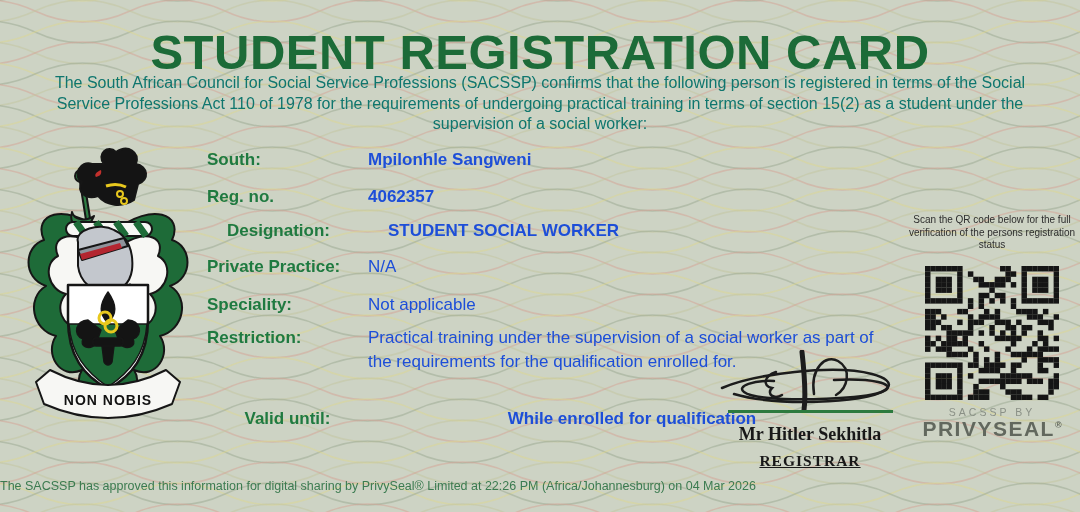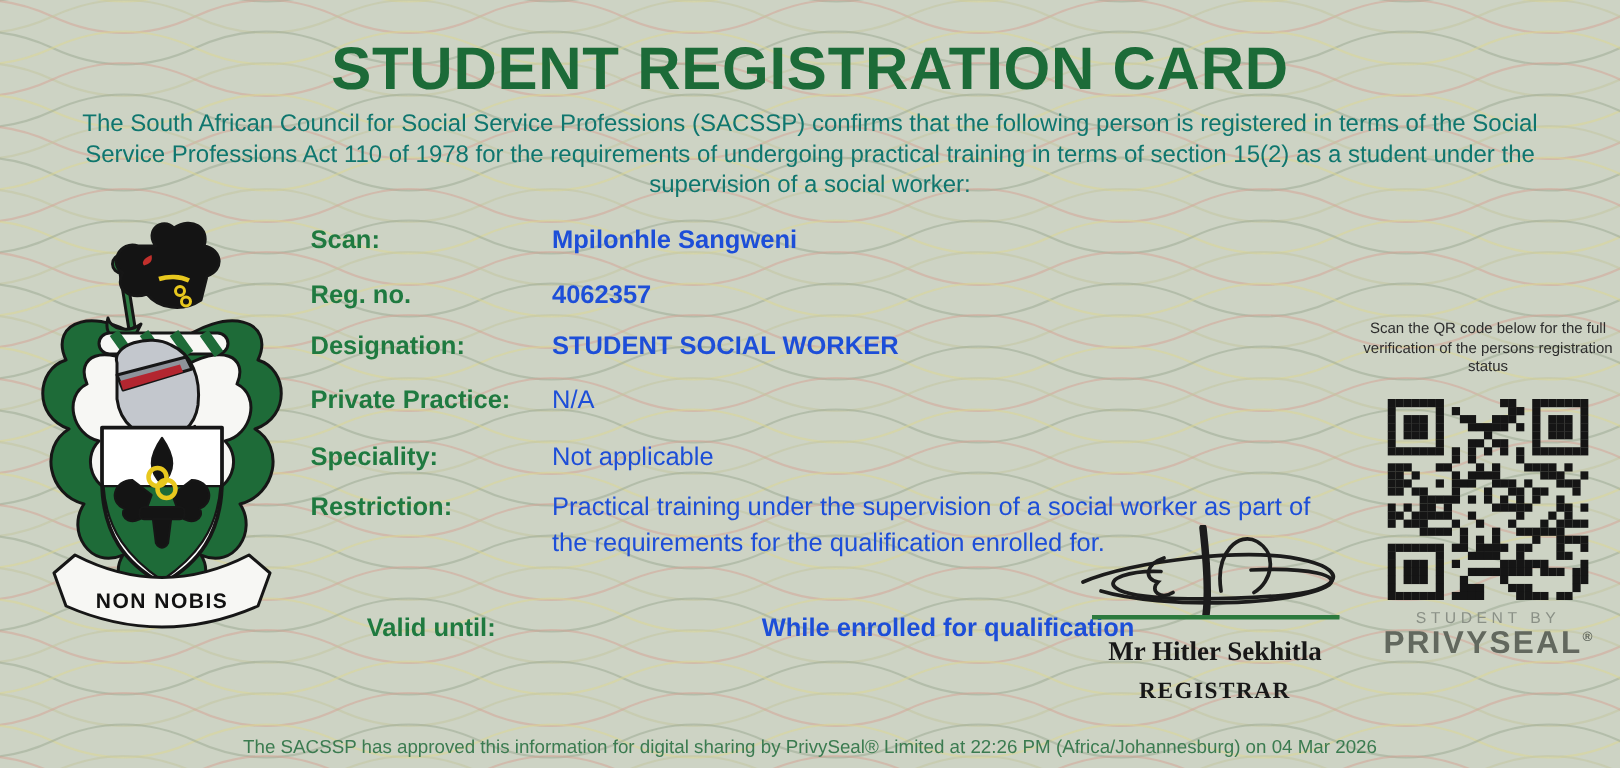--- a/index.html
+++ b/index.html
@@ -6,62 +6,62 @@
   .card{
     position:relative; width:1080px; height:512px; overflow:hidden;
     background:#cdd3c4;
     font-family:"Liberation Sans", sans-serif;
   }
   #waves{position:absolute; left:0; top:0; width:1080px; height:512px; z-index:0;}
   .layer{position:absolute; z-index:1;}
 
   .title{
     left:0; right:0; top:24px; text-align:center;
-    font-size:40px; font-weight:bold; letter-spacing:.5px; color:#1c6b38;
+    font-size:49px; font-weight:bold; letter-spacing:.5px; color:#1c6b38;
   }
   .intro{
     left:32px; right:32px; top:73px; text-align:center;
     font-size:16px; line-height:20.5px; color:#0f766e;
   }
 
   .crest{left:8px; top:142px; width:200px; height:280px;}
 
   .fields{left:207px; top:145px; width:700px; height:320px;}
   .frow{position:absolute; left:0; display:flex; font-size:17px; line-height:24px;}
   .frow:nth-of-type(1){top:3px;}
   .frow:nth-of-type(2){top:40px;justify-content:center;}
-  .frow:nth-of-type(3){top:74px;}
+  .frow:nth-of-type(3){top:74px;margin-left:20px;}
   .frow:nth-of-type(4){top:110px;}
   .frow:nth-of-type(5){top:148px;}
   .frow:nth-of-type(6){top:181px;}
   .frow:nth-of-type(7){top:262px;text-align:center;}
   .flabel{flex:none; width:161px; font-weight:bold; color:#1f7a40;}
   .fvalue{width:528px; color:#1d4ed8;}
   .fvalue.bold{font-weight:bold;}
 
   .sig{left:700px; top:350px; width:220px; height:130px;}
   .sig svg{position:absolute; left:14px; top:0;}
   .sig-line{position:absolute; left:28px; top:60px; width:165px; height:2.5px; background:#2c7a3e;}
   .sig-name{position:absolute; left:0; top:74px; width:220px; text-align:center;
     font-family:"Liberation Serif", serif; font-weight:bold; font-size:18px; color:#181818;}
   .sig-role{position:absolute; left:0; top:102px; width:220px; text-align:center;
-    font-family:"Liberation Serif", serif; font-weight:bold; font-size:15.5px; letter-spacing:1px; color:#181818;}
+    font-family:"Liberation Serif", serif; font-weight:bold; font-size:15.5px; letter-spacing:1px; color:#181818;text-decoration:underline;}
 
   .qrblock{left:908px; top:214px; width:168px; height:250px;}
   .qr-caption{position:absolute; left:0; top:0; width:168px; text-align:center;
     font-size:10px; line-height:12.5px; color:#2d2d2d;}
   #qr{position:absolute; left:17px; top:52px; width:134px; height:134px;}
   .powered{position:absolute; left:0; top:192px; width:168px; text-align:center;
     font-size:10.5px; letter-spacing:3px; color:#8a9086;}
   .brand{position:absolute; left:0; top:203px; width:168px; text-align:center;
     font-size:21px; font-weight:bold; letter-spacing:1.5px; color:#62685e;}
   .brand sup{font-size:9px; letter-spacing:0;}
 
-  .footer{left:0; right:0; top:479px; text-align:center;
-    font-size:12.5px; color:#3b7b50;margin-top:12px;}
+  .footer{left:0; right:0; top:479px; 
+    font-size:12.5px; color:#3b7b50;}
 </style>
 </head>
 <body>
 
 <div class="card">
 
   <svg id="waves">
       <path d="M -60 -10 q 47.5 -22 95 0 q 47.5 22 95 0 q 47.5 -22 95 0 q 47.5 22 95 0 q 47.5 -22 95 0 q 47.5 22 95 0 q 47.5 -22 95 0 q 47.5 22 95 0 q 47.5 -22 95 0 q 47.5 22 95 0 q 47.5 -22 95 0 q 47.5 22 95 0 q 47.5 -22 95 0 q 47.5 22 95 0" fill="none" stroke="#ded88f" stroke-width="1.4" opacity="0.5"></path>
       <path d="M -60 -10 q 47.5 22 95 0 q 47.5 -22 95 0 q 47.5 22 95 0 q 47.5 -22 95 0 q 47.5 22 95 0 q 47.5 -22 95 0 q 47.5 22 95 0 q 47.5 -22 95 0 q 47.5 22 95 0 q 47.5 -22 95 0 q 47.5 22 95 0 q 47.5 -22 95 0 q 47.5 22 95 0 q 47.5 -22 95 0" fill="none" stroke="#9aa78f" stroke-width="1.4" opacity="0.5"></path>
       <path d="M -60 11 q 47.5 -22 95 0 q 47.5 22 95 0 q 47.5 -22 95 0 q 47.5 22 95 0 q 47.5 -22 95 0 q 47.5 22 95 0 q 47.5 -22 95 0 q 47.5 22 95 0 q 47.5 -22 95 0 q 47.5 22 95 0 q 47.5 -22 95 0 q 47.5 22 95 0 q 47.5 -22 95 0 q 47.5 22 95 0" fill="none" stroke="#d5a294" stroke-width="1.4" opacity="0.5"></path>
@@ -162,21 +162,21 @@
       <circle cx="97" cy="176" r="6" fill="none" stroke="#e8c81e" stroke-width="3"></circle>
       <circle cx="103" cy="184" r="6" fill="none" stroke="#e8c81e" stroke-width="3"></circle>
 
       <path d="M28 240 L42 228 Q100 258 158 228 L172 240 L164 262 Q100 290 36 262 Z" fill="#f7f7f4"></path>
     </g>
     <text x="100" y="263" text-anchor="middle" font-size="14" font-weight="bold" letter-spacing="1" fill="#111">NON NOBIS</text>
   </svg>
 
   <div class="layer fields" id="fields">
       <div class="frow">
-        <span class="flabel">Scan:</span>
+        <span class="flabel">South:</span>
         <span class="fvalue bold">Mpilonhle Sangweni</span>
       </div>
       <div class="frow">
         <span class="flabel">Reg. no.</span>
         <span class="fvalue bold">4062357</span>
       </div>
       <div class="frow">
         <span class="flabel">Designation:</span>
         <span class="fvalue bold">STUDENT SOCIAL WORKER</span>
       </div>
@@ -513,19 +513,19 @@
         <rect x="9" y="24" width="1.02" height="1.02" fill="#151515"></rect>
         <rect x="10" y="24" width="1.02" height="1.02" fill="#151515"></rect>
         <rect x="11" y="24" width="1.02" height="1.02" fill="#151515"></rect>
         <rect x="16" y="24" width="1.02" height="1.02" fill="#151515"></rect>
         <rect x="17" y="24" width="1.02" height="1.02" fill="#151515"></rect>
         <rect x="18" y="24" width="1.02" height="1.02" fill="#151515"></rect>
         <rect x="19" y="24" width="1.02" height="1.02" fill="#151515"></rect>
         <rect x="21" y="24" width="1.02" height="1.02" fill="#151515"></rect>
         <rect x="22" y="24" width="1.02" height="1.02" fill="#151515"></rect>
       </svg>
-    <div class="powered">STUDENT BY</div>
+    <div class="powered">SACSSP BY</div>
     <div class="brand"><span>PRIVYSEAL</span><sup>®</sup></div>
   </div>
 
   <div class="layer footer">The SACSSP has approved this information for digital sharing by PrivySeal® Limited at 22:26 PM (Africa/Johannesburg) on 04 Mar 2026</div>
 
 </div>
 
 </body></html>

